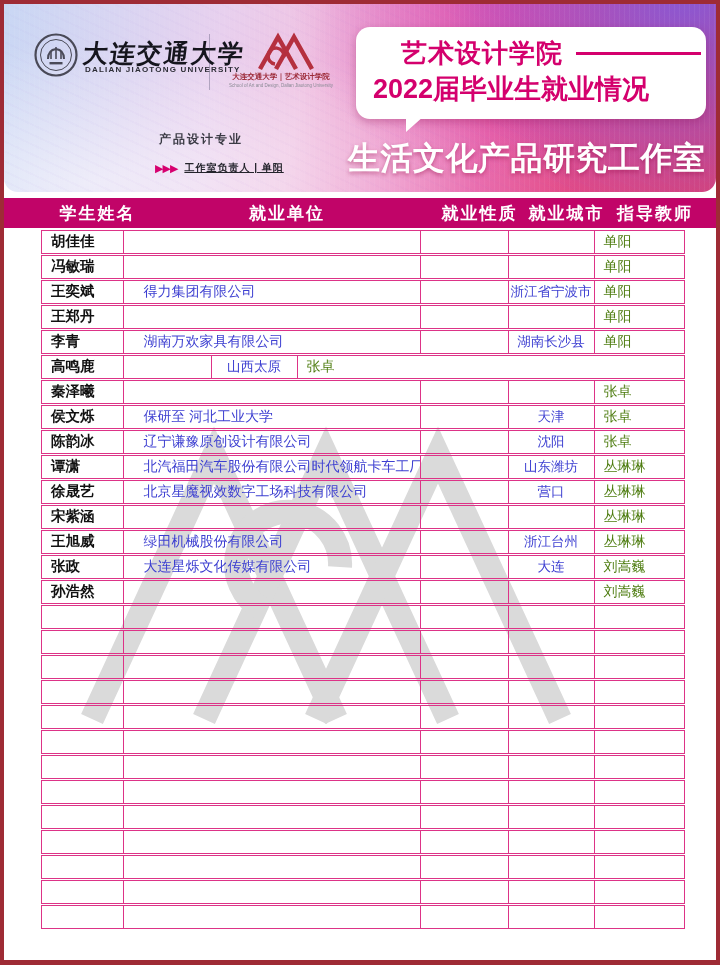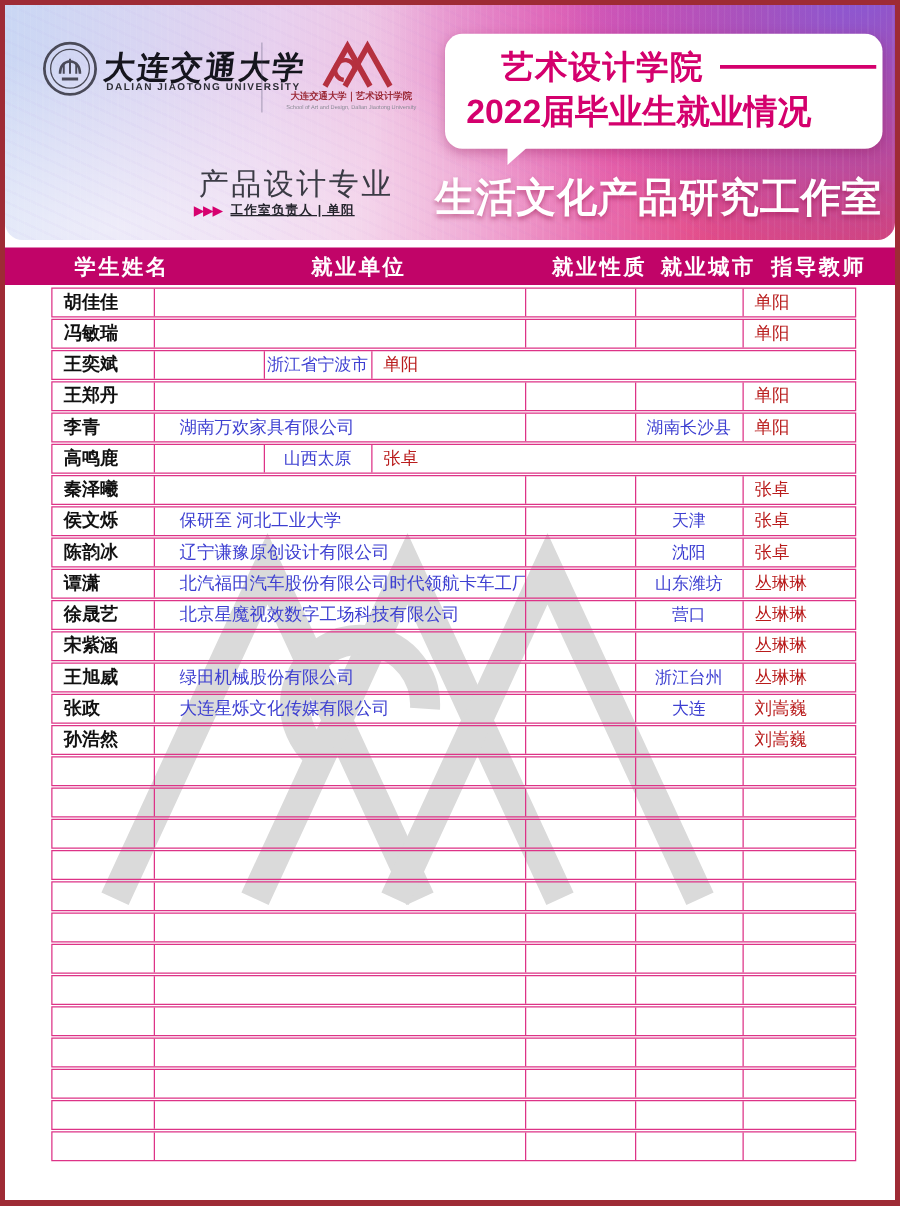--- a/index.html
+++ b/index.html
@@ -38,22 +38,22 @@
   .college-logo{position:absolute;left:228px;top:27px;}
   .college-caption{
     position:absolute;left:222px;top:68px;width:110px;text-align:center;
     font-size:7.5px;color:#9c2a38;font-family:"Liberation Serif",serif;white-space:nowrap;font-weight:bold;
   }
   .college-caption-en{
     position:absolute;left:222px;top:79px;width:110px;text-align:center;
     font-size:4.5px;color:#8b8b96;white-space:nowrap;
   }
   .major{
-    position:absolute;left:155px;top:127px;font-size:24px;color:#3b3b45;
-    letter-spacing:2px;font-weight:normal;
+    position:absolute;left:155px;top:127px;font-size:12px;color:#3b3b45;
+    letter-spacing:2px;font-weight:bold;
   }
   .leader{position:absolute;left:151px;top:155px;height:18px;display:flex;align-items:center;}
   .leader .arrows{color:#d6006f;font-size:11px;letter-spacing:-1px;margin-right:7px;}
   .leader .leader-text{font-size:10px;font-weight:bold;color:#24242c;letter-spacing:1px;text-decoration:underline;}
   .bubble{
     position:absolute;left:352px;top:23px;width:350px;height:92px;background:#ffffff;
     border-radius:14px;box-shadow:0 3px 9px rgba(140,20,80,.35);
   }
   .bubble-tail{
     position:absolute;left:402px;top:112px;width:0;height:0;
@@ -89,21 +89,21 @@
   }
   .cell{height:100%;display:flex;align-items:center;box-sizing:border-box;overflow:hidden;white-space:nowrap;}
   .c-name{flex:0 0 80.5px;padding-left:9px;font-weight:bold;font-size:14.5px;color:#111;}
   .c-unit{flex:0 0 297px;border-left:1.5px solid #dd3387;padding-left:20px;
           font-family:"Liberation Serif",serif;font-size:14px;color:#3d3fd1;}
   .c-nature{flex:0 0 88px;border-left:1.5px solid #dd3387;justify-content:center;
           font-family:"Liberation Serif",serif;font-size:14px;color:#3d3fd1;}
   .c-city{flex:0 0 86px;border-left:1.5px solid #dd3387;justify-content:center;
           font-family:"Liberation Serif",serif;font-size:13.5px;color:#3d3fd1;}
   .c-teacher{flex:0 0 89.5px;border-left:1.5px solid #dd3387;padding-left:9px;
-          font-family:Liberation Mono, monospace;font-size:14px;color:#b91c1c;}
+          font-family:Liberation Mono, monospace;font-size:14px;color:#4d7c0f;}
   .u-first::first-letter{text-decoration:underline;}
 </style>
 </head>
 <body>
 
 <div id="page">
 
   <div id="banner">
     <div class="texture"></div>
 
@@ -175,20 +175,21 @@
   <div class="trow">
     <div class="cell c-name">冯敏瑞</div>
     <div class="cell c-unit"></div>
     <div class="cell c-nature"></div>
     <div class="cell c-city"></div>
     <div class="cell c-teacher">单阳</div>
   </div>
 
   <div class="trow">
     <div class="cell c-name">王奕斌</div>
+    <div class="cell c-unit">得力集团有限公司</div>
     <div class="cell c-nature"></div>
     <div class="cell c-city">浙江省宁波市</div>
     <div class="cell c-teacher">单阳</div>
   </div>
 
   <div class="trow">
     <div class="cell c-name">王郑丹</div>
     <div class="cell c-unit"></div>
     <div class="cell c-nature"></div>
     <div class="cell c-city"></div>

